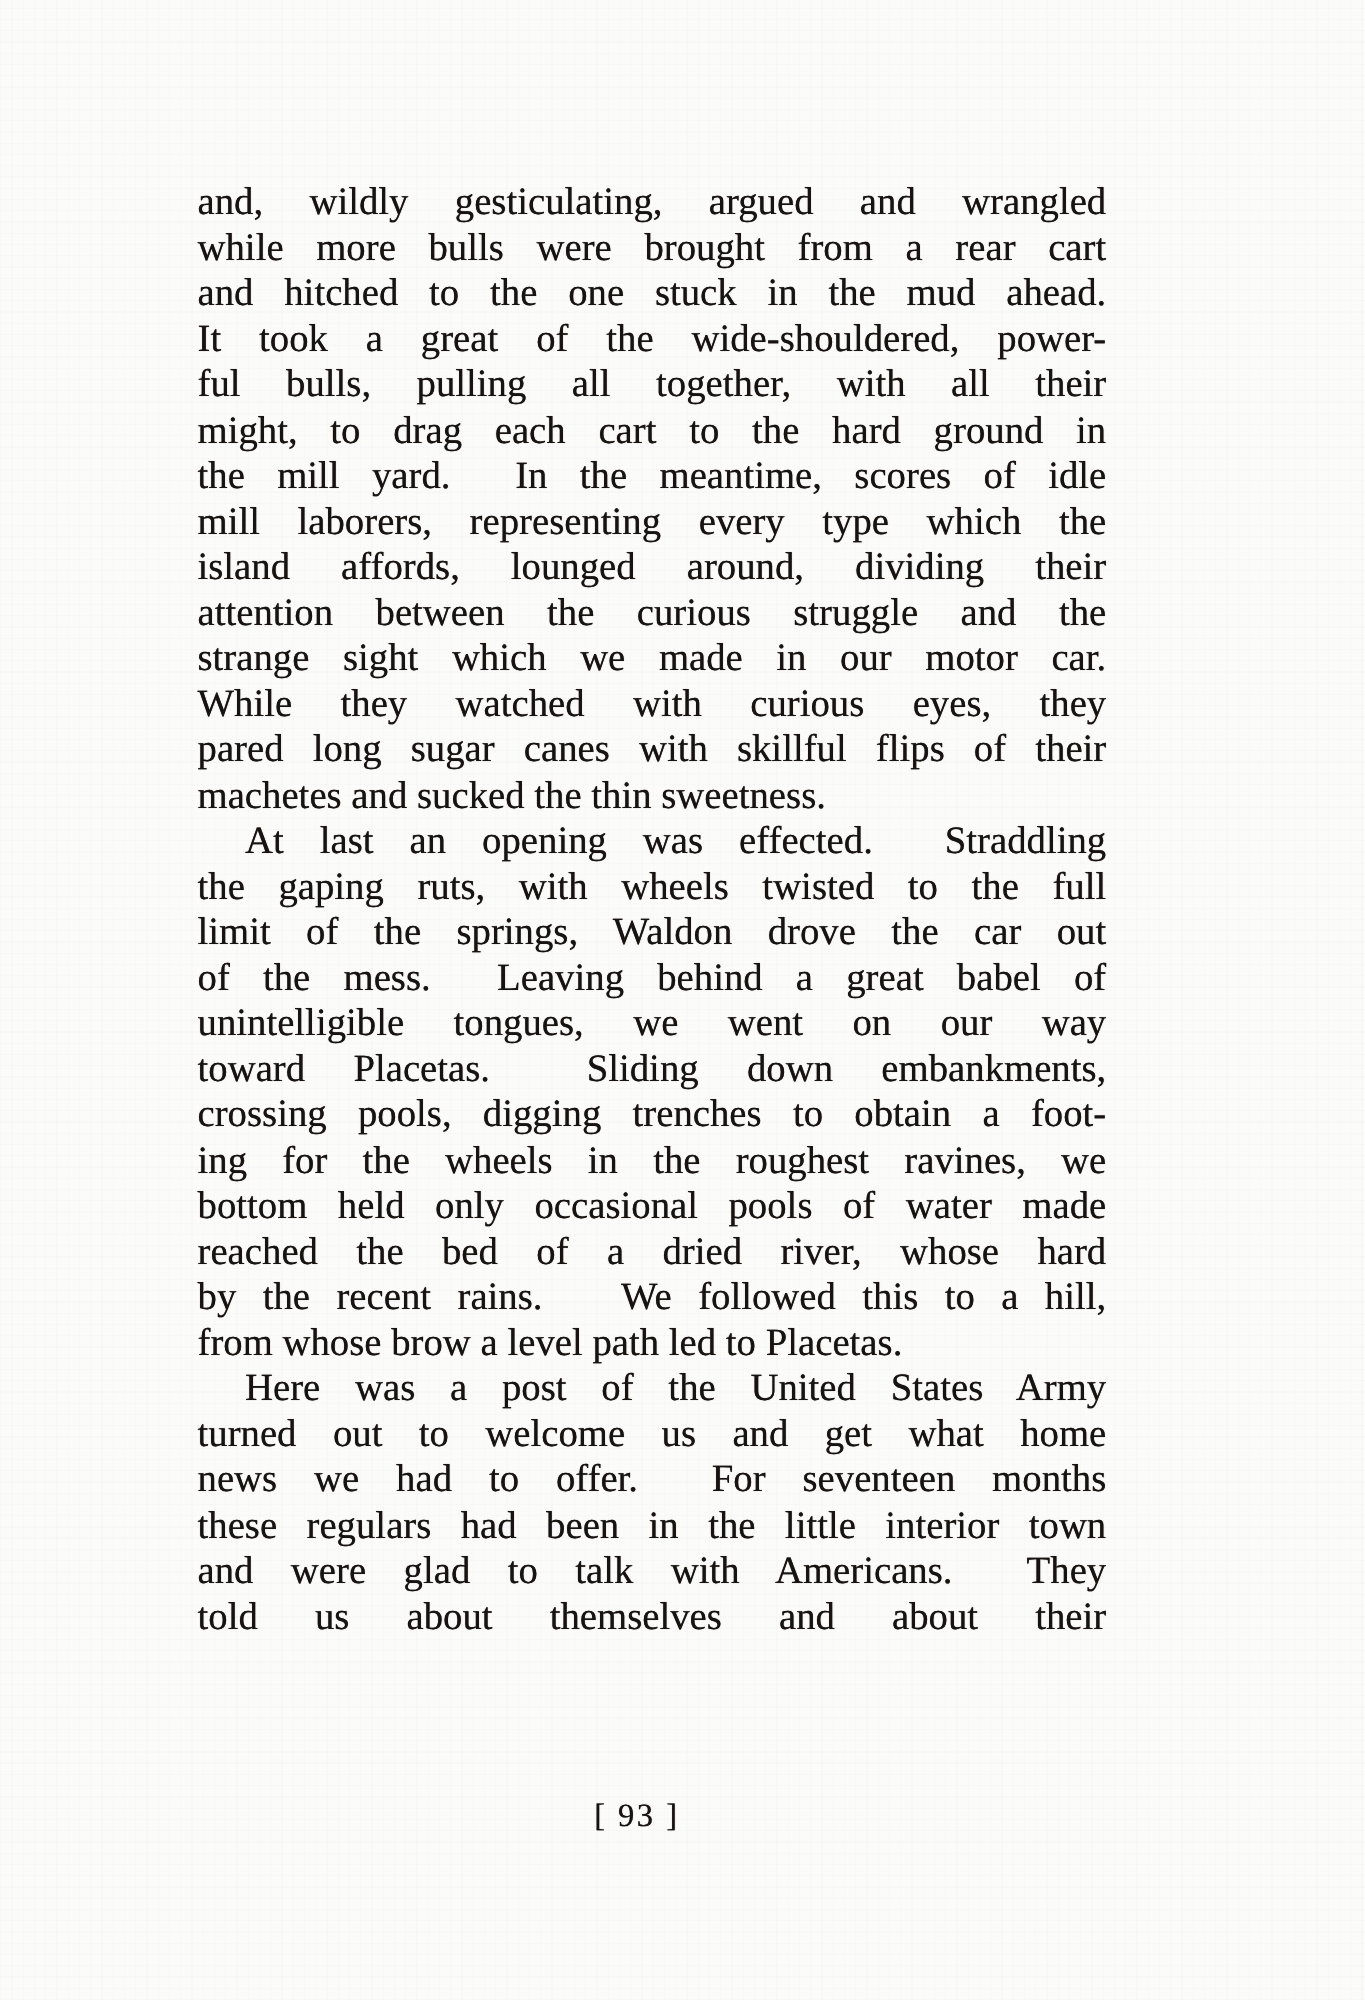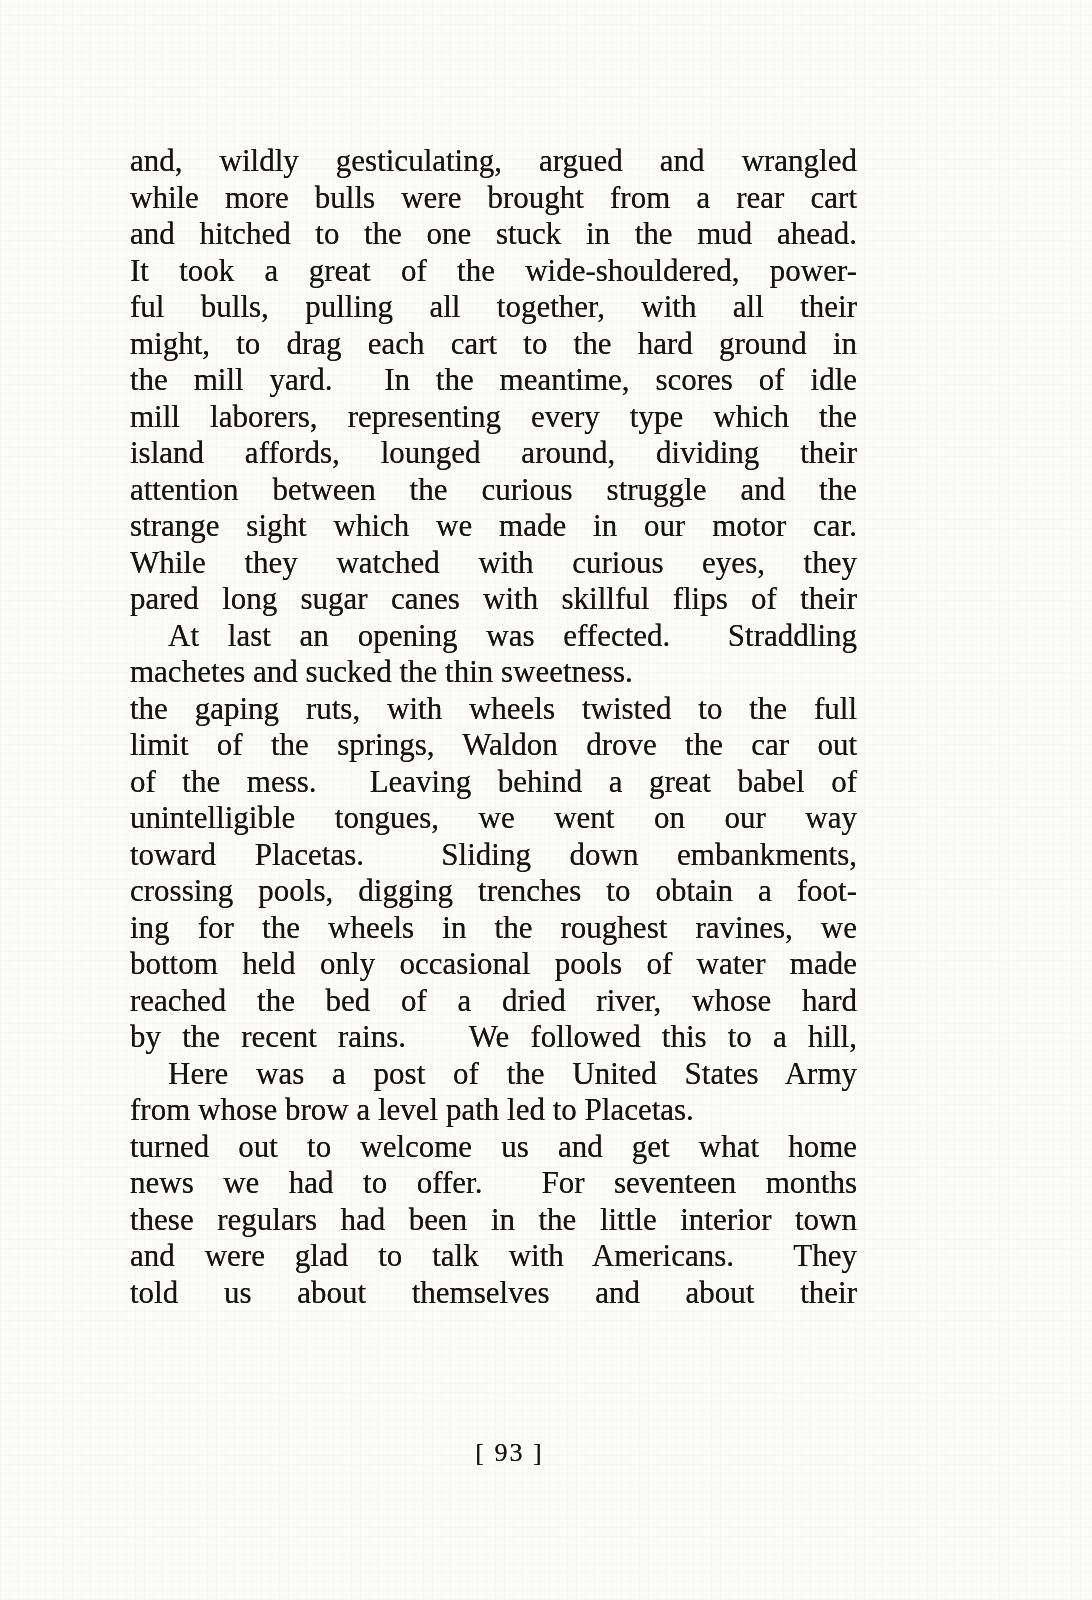--- a/index.html
+++ b/index.html
@@ -17,21 +17,21 @@
       repeating-linear-gradient(90deg, rgba(190,190,205,0.05) 0 1px, transparent 1px 9px);
     font-family: "Liberation Serif", "DejaVu Serif", serif;
     color: #171310;
   }
   .page {
     position: absolute;
     inset: 0;
   }
   .text-block {
     position: absolute;
-    left: 130px;
+    left: 158px;
     top: 143px;
     width: 727px;
   }
   .line {
     font-size: 31px;
     line-height: 36.5px;
     text-align: justify;
     text-align-last: justify;
     text-shadow: 0 0 0.55px rgba(23, 17, 12, 0.85);
     white-space: normal;
@@ -64,34 +64,34 @@
       <div class="line">It took a great of the wide-shouldered, power-</div>
       <div class="line">ful bulls, pulling all together, with all their</div>
       <div class="line">might, to drag each cart to the hard ground in</div>
       <div class="line">the mill yard.&nbsp; In the meantime, scores of idle</div>
       <div class="line">mill laborers, representing every type which the</div>
       <div class="line">island affords, lounged around, dividing their</div>
       <div class="line">attention between the curious struggle and the</div>
       <div class="line">strange sight which we made in our motor car.</div>
       <div class="line">While they watched with curious eyes, they</div>
       <div class="line">pared long sugar canes with skillful flips of their</div>
+      <div class="line para-end">machetes and sucked the thin sweetness.</div>
       <div class="line indent">At last an opening was effected.&nbsp; Straddling</div>
-      <div class="line para-end">machetes and sucked the thin sweetness.</div>
       <div class="line">the gaping ruts, with wheels twisted to the full</div>
       <div class="line">limit of the springs, Waldon drove the car out</div>
       <div class="line">of the mess.&nbsp; Leaving behind a great babel of</div>
       <div class="line">unintelligible tongues, we went on our way</div>
       <div class="line">toward Placetas.&nbsp; Sliding down embankments,</div>
       <div class="line">crossing pools, digging trenches to obtain a foot-</div>
       <div class="line">ing for the wheels in the roughest ravines, we</div>
       <div class="line">bottom held only occasional pools of water made</div>
       <div class="line">reached the bed of a dried river, whose hard</div>
       <div class="line">by the recent rains.&nbsp;&nbsp; We followed this to a hill,</div>
+      <div class="line para-end">from whose brow a level path led to Placetas.</div>
       <div class="line indent">Here was a post of the United States Army</div>
-      <div class="line para-end">from whose brow a level path led to Placetas.</div>
       <div class="line">turned out to welcome us and get what home</div>
       <div class="line">news we had to offer.&nbsp; For seventeen months</div>
       <div class="line">these regulars had been in the little interior town</div>
       <div class="line">and were glad to talk with Americans.&nbsp; They</div>
       <div class="line">told us about themselves and about their</div>
     </div>
   <div class="page-number">[ 93 ]</div>
 </div>
 
 </body></html>

